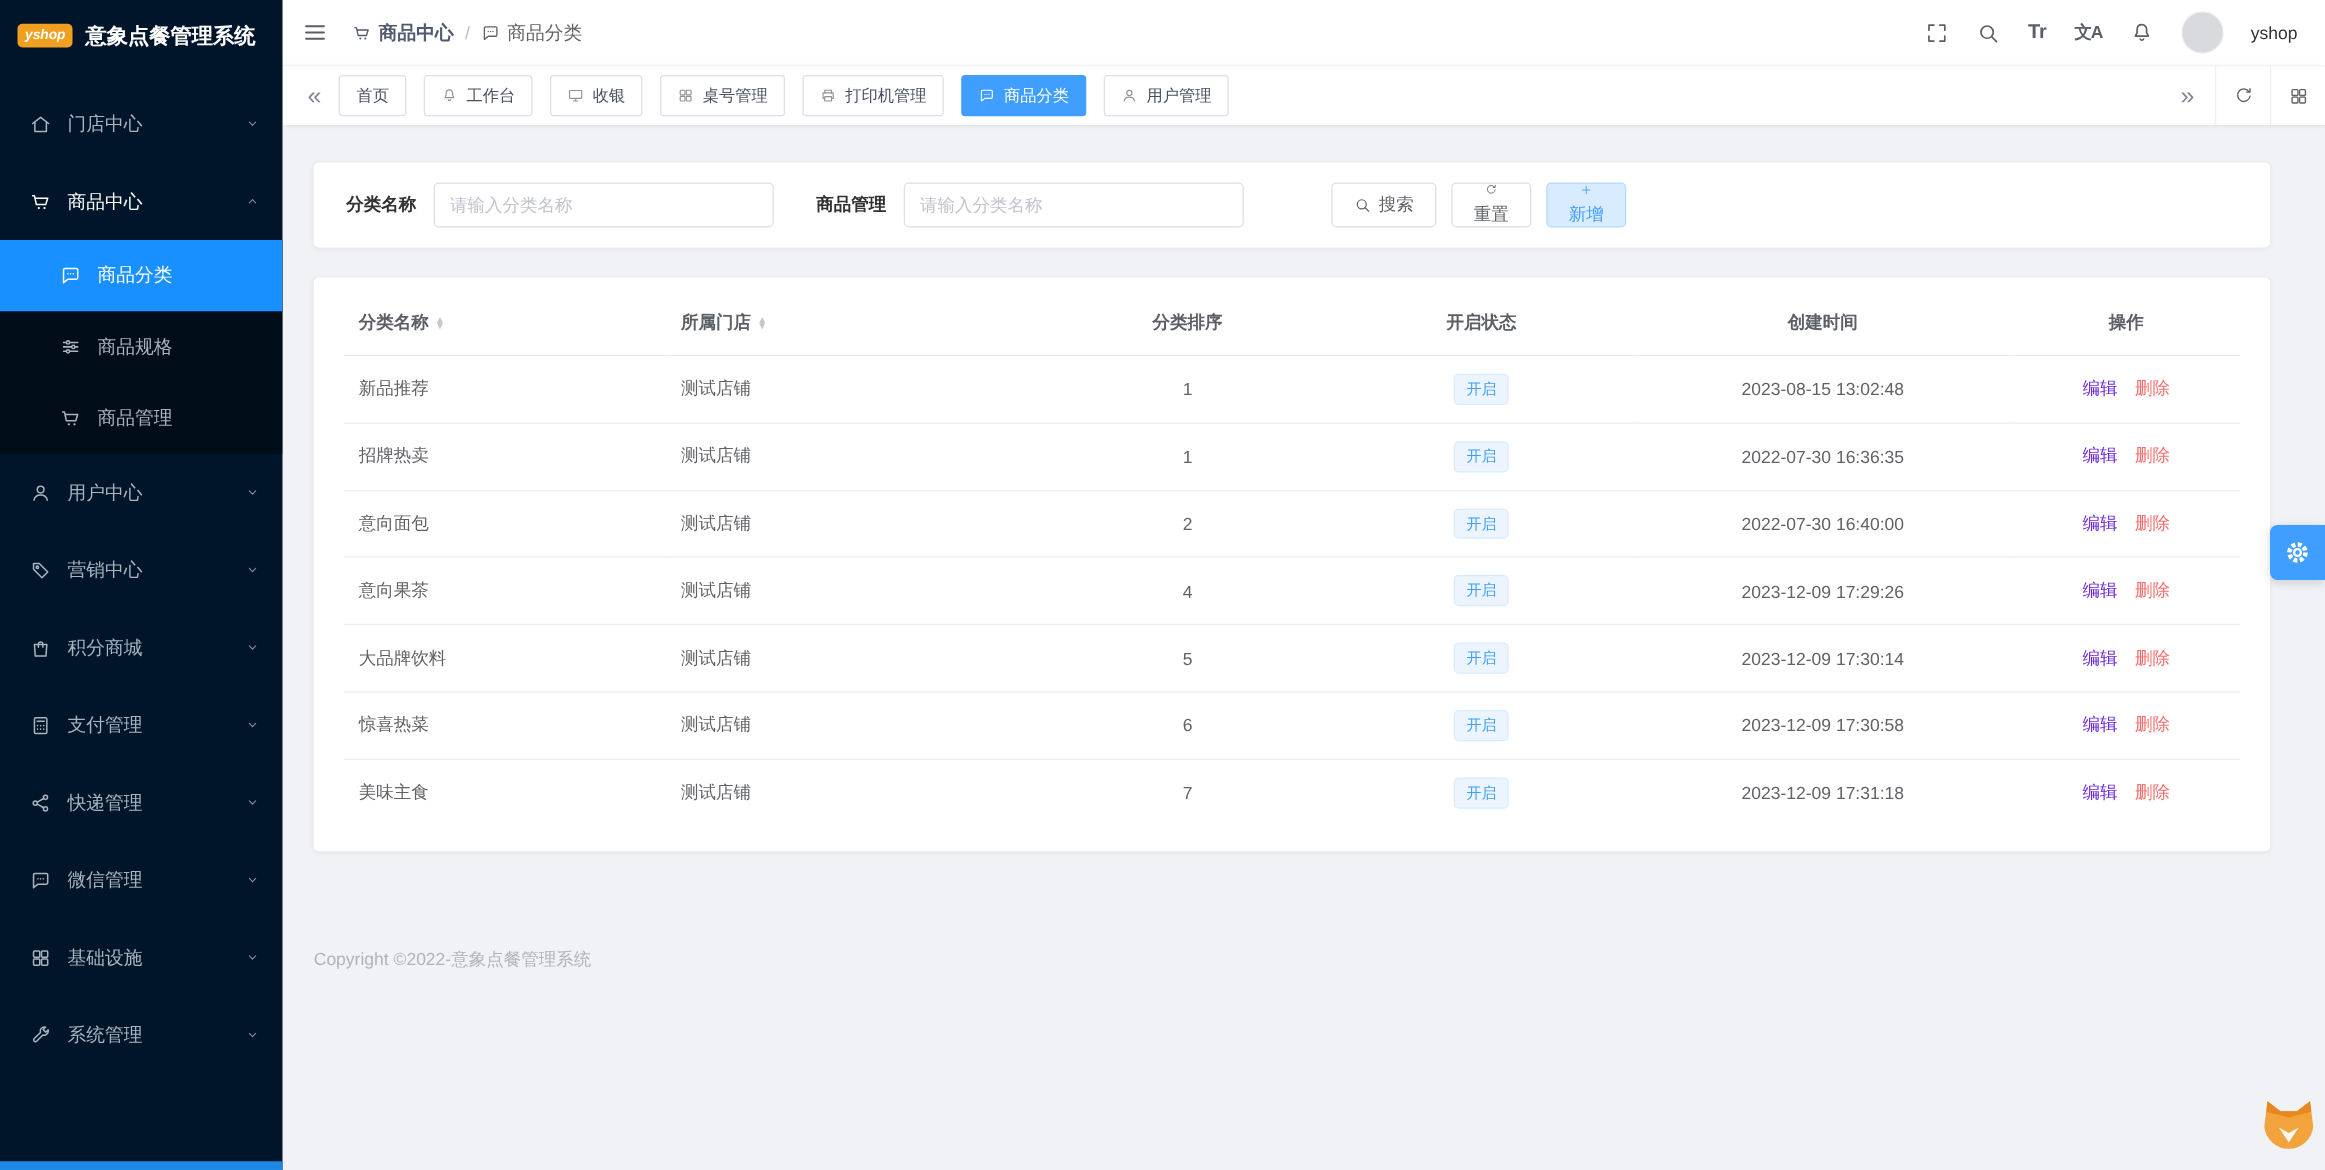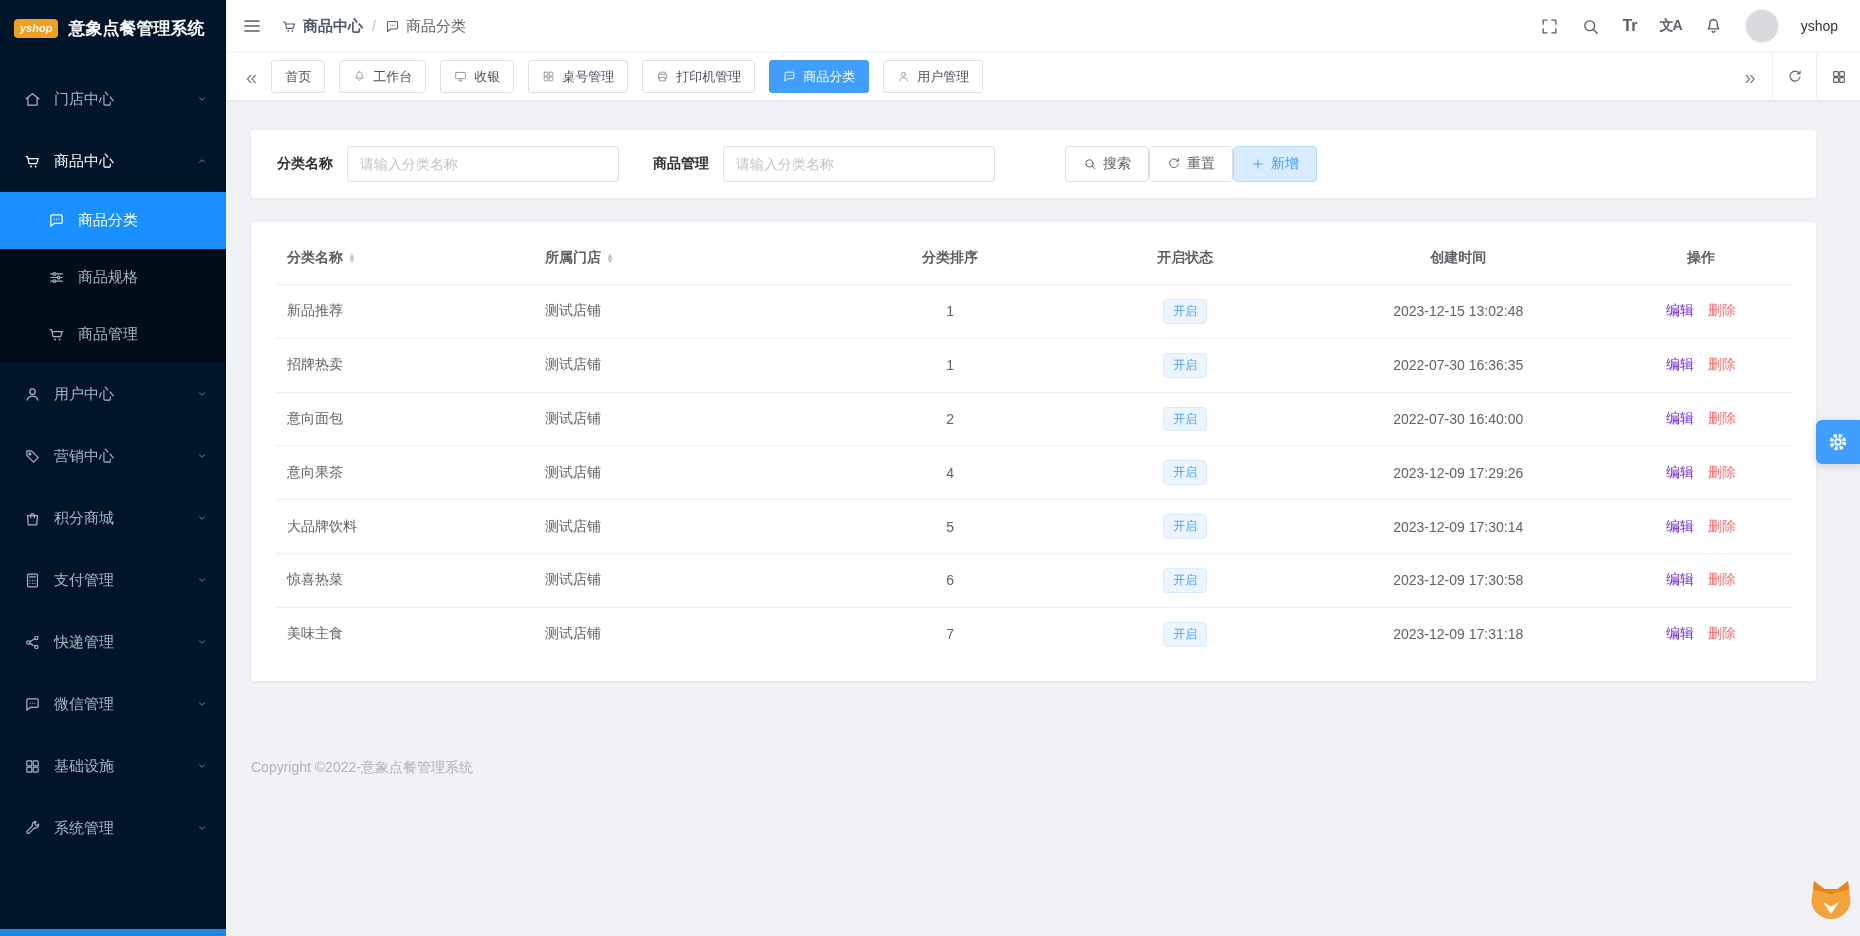--- a/index.html
+++ b/index.html
@@ -52,21 +52,21 @@
 
   
   .content { height:693px; padding:30px 44px 0 25px; display:flex; flex-direction:column; overflow:hidden; }
   .card { background:#fff; border-radius:4px; box-shadow:0 1px 4px rgba(0,21,41,.06); }
   .search-card { padding:16px 26px; display:flex; align-items:center; flex-shrink:0; }
   .f-label { font-size:14px; font-weight:600; color:#303133; margin-right:14px; white-space:nowrap; }
   .f-label + .f-input { margin-right:34px; }
   .f-input { width:272px; height:36px; border:1px solid #dcdfe6; border-radius:4px; padding:0 12px; font-size:14px; color:#606266; font-family:inherit; outline:none; }
   .f-input::placeholder { color:#c0c4cc; }
   .btn { height:36px; display:inline-flex; align-items:center; gap:6px; padding:0 17px; border:1px solid #dcdfe6; border-radius:4px; background:#fff; color:#606266; font-size:14px; font-family:inherit; cursor:pointer; }
-  .btn + .btn { margin-left:0; }
+  .btn + .btn { margin-left:12px;flex-direction:column; }
   .btn-search { margin-left:36px; }
   .btn-add { background:#d9ecff; border-color:#b3d8ff; color:#409eff; margin-left:16px; }
 
   
   .table-card { margin-top:24px; padding:10px 24px 20px; flex-shrink:0; }
   table { width:100%; border-collapse:collapse; table-layout:fixed; }
   th { padding:17px 12px; font-size:14px; font-weight:700; color:#5c6066; text-align:left; }
   td { padding:14px 12px; font-size:14px; color:#606266; border-top:1px solid #ebeef5; }
   th.center, td.center { text-align:center; }
   .th-flex { display:inline-flex; align-items:center; gap:5px; }
@@ -505,21 +505,21 @@
               <th class="center">创建时间</th>
               <th class="center">操作</th>
             </tr>
           </thead>
           <tbody>
             <tr>
                 <td>新品推荐</td>
                 <td>测试店铺</td>
                 <td class="center">1</td>
                 <td class="center"><span class="badge">开启</span></td>
-                <td class="center">2023-12-15 13:02:48</td>
+                <td class="center">2023-08-15 13:02:48</td>
                 <td class="center">
                   <a class="op-link op-edit">编辑</a><a class="op-link op-delete">删除</a>
                 </td>
               </tr>
               <tr>
                 <td>招牌热卖</td>
                 <td>测试店铺</td>
                 <td class="center">1</td>
                 <td class="center"><span class="badge">开启</span></td>
                 <td class="center">2022-07-30 16:36:35</td>

